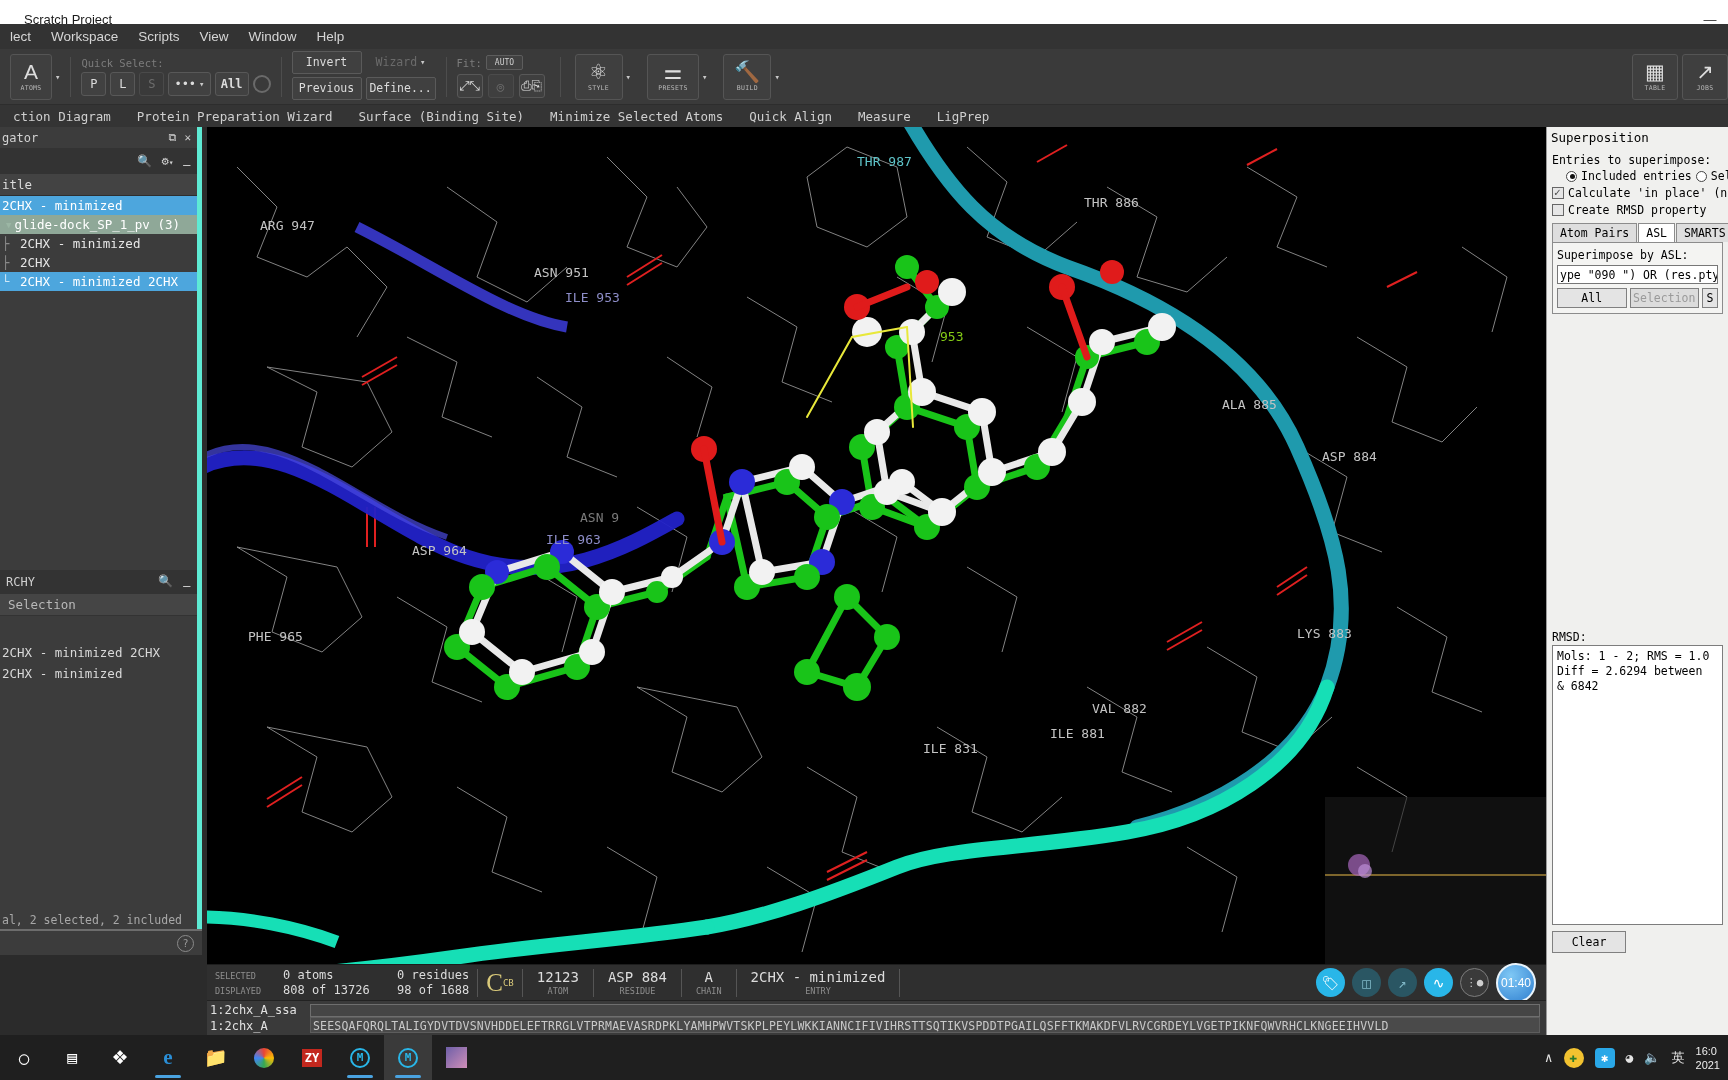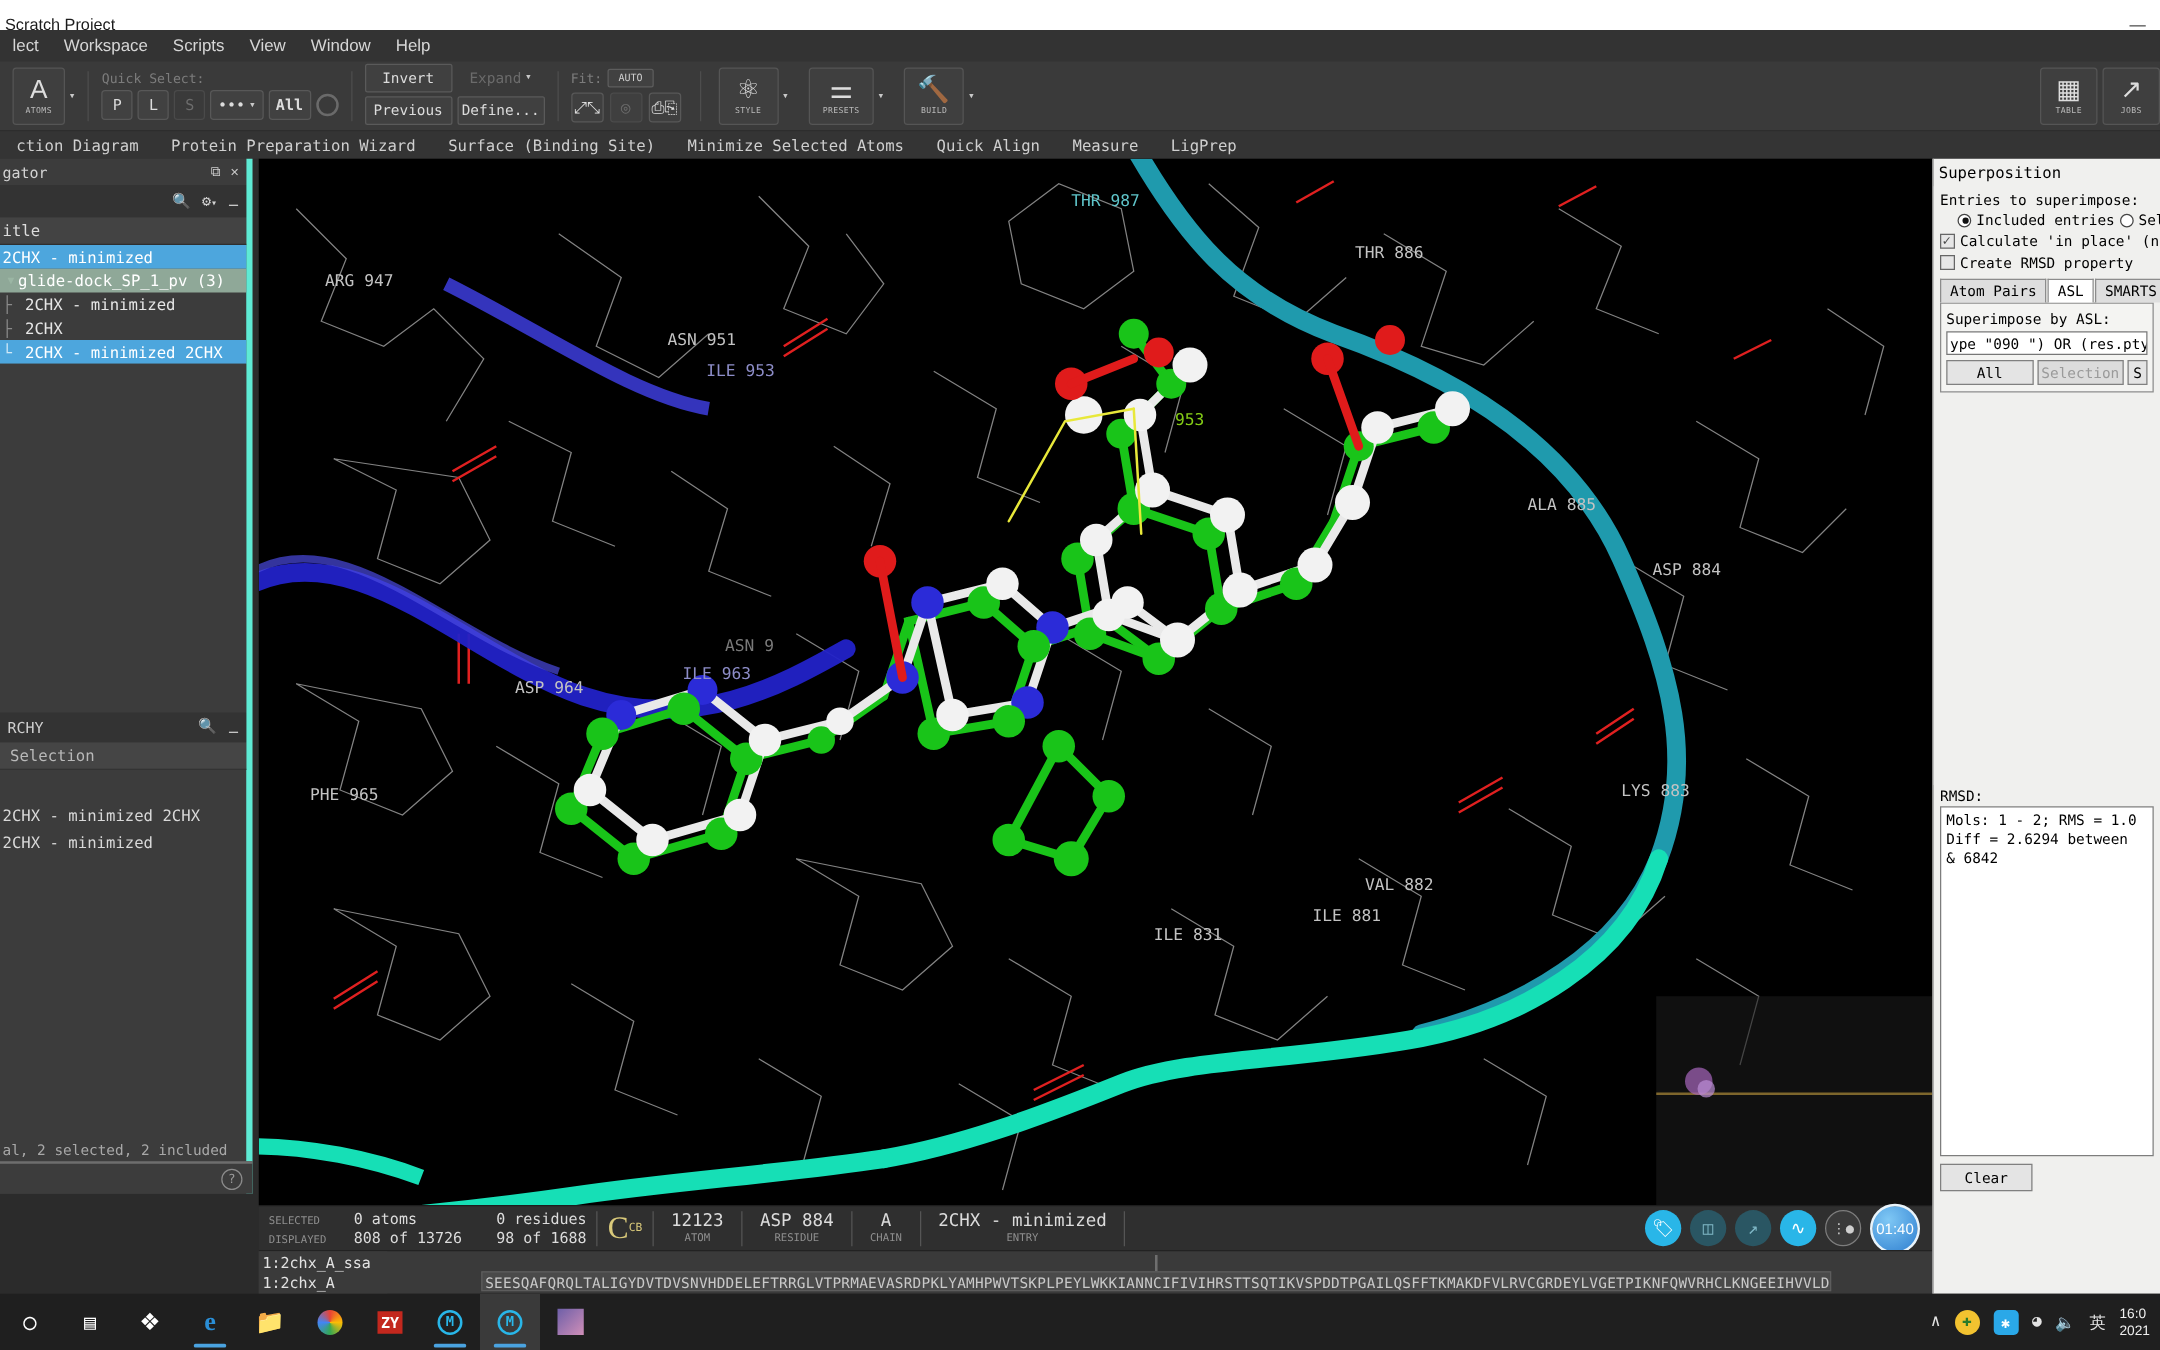--- a/index.html
+++ b/index.html
@@ -9,21 +9,21 @@
     background: #2b2b2b;
     font-family: "DejaVu Sans Mono", monospace;
   }
   #app { position: relative; width: 1728px; height: 1080px; }
 
   
   .titlebar {
     position: absolute; left: 0; top: 0; width: 1728px; height: 38px;
     background: #ffffff; color: #1b1b1b;
     font-family: "Liberation Sans", sans-serif; font-size: 13px;
-    display: flex; align-items: center;
+    display: flex; align-items: center; padding-left: 20px;
   }
   .titlebar .t-text { padding-left: 4px; }
   .titlebar .t-btns { margin-left: auto; display: flex; }
   .titlebar .t-btns span {
     width: 36px; text-align: center; font-size: 13px; color: #333;
   }
 
   
   .menubar {
     position: absolute; left: 0; top: 24px; width: 1728px; height: 25px;
@@ -187,21 +187,21 @@
   }
 
   
   .seqviewer {
     position: absolute; left: 207px; top: 1000px; width: 1339px; height: 35px;
     background: #3a3a3a; display: flex; align-items: stretch;
     border-top: 1px solid #222;
   }
   .seq-names { width: 103px; background: #3a3a3a; display: flex; flex-direction: column; justify-content: center; padding-left: 3px; }
   .seq-names div { font-size: 12px; color: #e2e2e2; line-height: 16px; white-space: nowrap; }
-  .seq-tracks { flex: 1; display: flex; flex-direction: column; justify-content: center; padding-right: 6px; align-items: center; }
+  .seq-tracks { flex: 1; display: flex; flex-direction: column; justify-content: center; padding-right: 6px; }
   .ssa-track { height: 13px; border: 1px solid #6e6e6e; background: #454545; }
   .seq-letters {
     height: 16px; background: #4a4a4a; color: #c9c9c9; font-size: 11.5px;
     letter-spacing: .2px; overflow: hidden; white-space: nowrap;
     font-family: "DejaVu Sans Mono", monospace; line-height: 16px;
     border: 1px solid #5d5d5d; padding-left: 2px;
   }
 
   
   .rightpanel {
@@ -308,21 +308,21 @@
         <div class="circbtn"></div>
       </div>
     </div>
 
     <div class="rb-sep"></div>
 
     <div class="rb-grp" style="flex-direction:column;align-items:flex-start;justify-content:center;">
       <div style="display:flex;gap:4px;">
         <div class="stkbtn">Invert</div>
         <div class="stkbtn dis">
-          <span>Expand</span>
+          <span>Wizard</span>
             <span class="caret">▾</span>
         </div>
       </div>
       <div style="display:flex;gap:4px;">
         <div class="stkbtn">Previous</div>
         <div class="stkbtn">Define...</div>
       </div>
     </div>
 
     <div class="rb-sep"></div>

